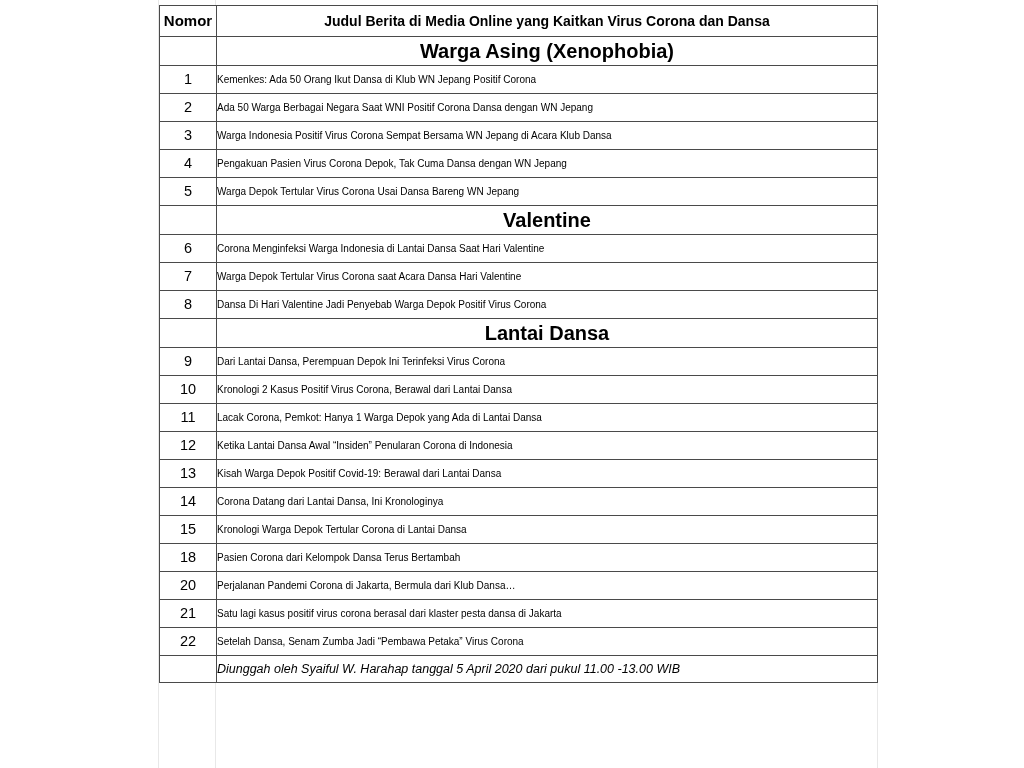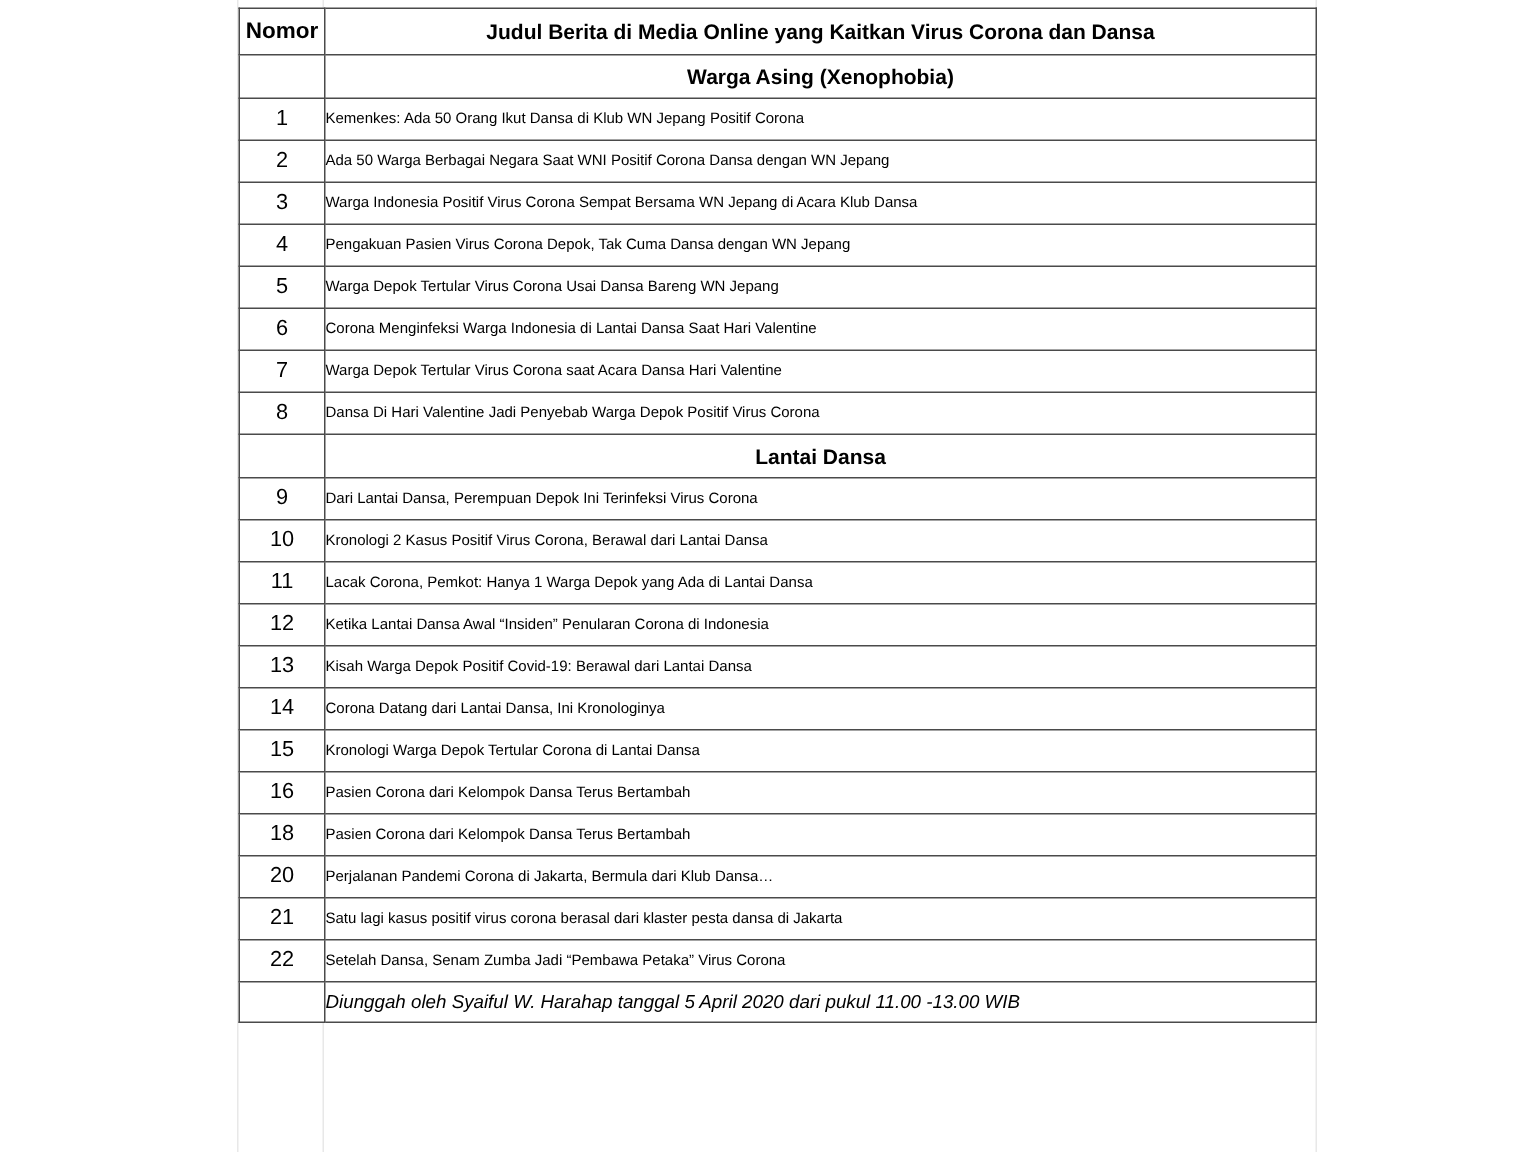--- a/index.html
+++ b/index.html
@@ -73,21 +73,21 @@
     font-size: 14px;
     font-weight: bold;
     color: #000;
     line-height: 30px;
   }
   .group-row .cell-blank {
     height: 28px;
   }
   .group-label {
     text-align: center;
-    font-size: 14px;
+    font-size: 20px;
     font-weight: bold;
     color: #000;
     height: 28px;
     line-height: 28px;
   }
   .footer-note {
     font-size: 12.5px;
     font-style: italic;
     color: #000;
     height: 26px;
@@ -131,20 +131,24 @@
           <td class="cell-title">Warga Indonesia Positif Virus Corona Sempat Bersama WN Jepang di Acara Klub Dansa</td>
         </tr>
         <tr>
           <td class="cell-num">4</td>
           <td class="cell-title">Pengakuan Pasien Virus Corona Depok, Tak Cuma Dansa dengan WN Jepang</td>
         </tr>
         <tr>
           <td class="cell-num">5</td>
           <td class="cell-title">Warga Depok Tertular Virus Corona Usai Dansa Bareng WN Jepang</td>
         </tr>
+        <tr class="group-row">
+          <td class="cell-blank"></td>
+          <td class="group-label">Valentine</td>
+        </tr>
         <tr>
           <td class="cell-num">6</td>
           <td class="cell-title">Corona Menginfeksi Warga Indonesia di Lantai Dansa Saat Hari Valentine</td>
         </tr>
         <tr>
           <td class="cell-num">7</td>
           <td class="cell-title">Warga Depok Tertular Virus Corona saat Acara Dansa Hari Valentine</td>
         </tr>
         <tr>
           <td class="cell-num">8</td>
@@ -176,24 +180,20 @@
         </tr>
         <tr>
           <td class="cell-num">14</td>
           <td class="cell-title">Corona Datang dari Lantai Dansa, Ini Kronologinya</td>
         </tr>
         <tr>
           <td class="cell-num">15</td>
           <td class="cell-title">Kronologi Warga Depok Tertular Corona di Lantai Dansa</td>
         </tr>
         <tr>
-          <td class="cell-num">16</td>
-          <td class="cell-title">Pasien Corona dari Kelompok Dansa Terus Bertambah</td>
-        </tr>
-        <tr>
           <td class="cell-num">18</td>
           <td class="cell-title">Pasien Corona dari Kelompok Dansa Terus Bertambah</td>
         </tr>
         <tr>
           <td class="cell-num">20</td>
           <td class="cell-title">Perjalanan Pandemi Corona di Jakarta, Bermula dari Klub Dansa…</td>
         </tr>
         <tr>
           <td class="cell-num">21</td>
           <td class="cell-title">Satu lagi kasus positif virus corona berasal dari klaster pesta dansa di Jakarta</td>

